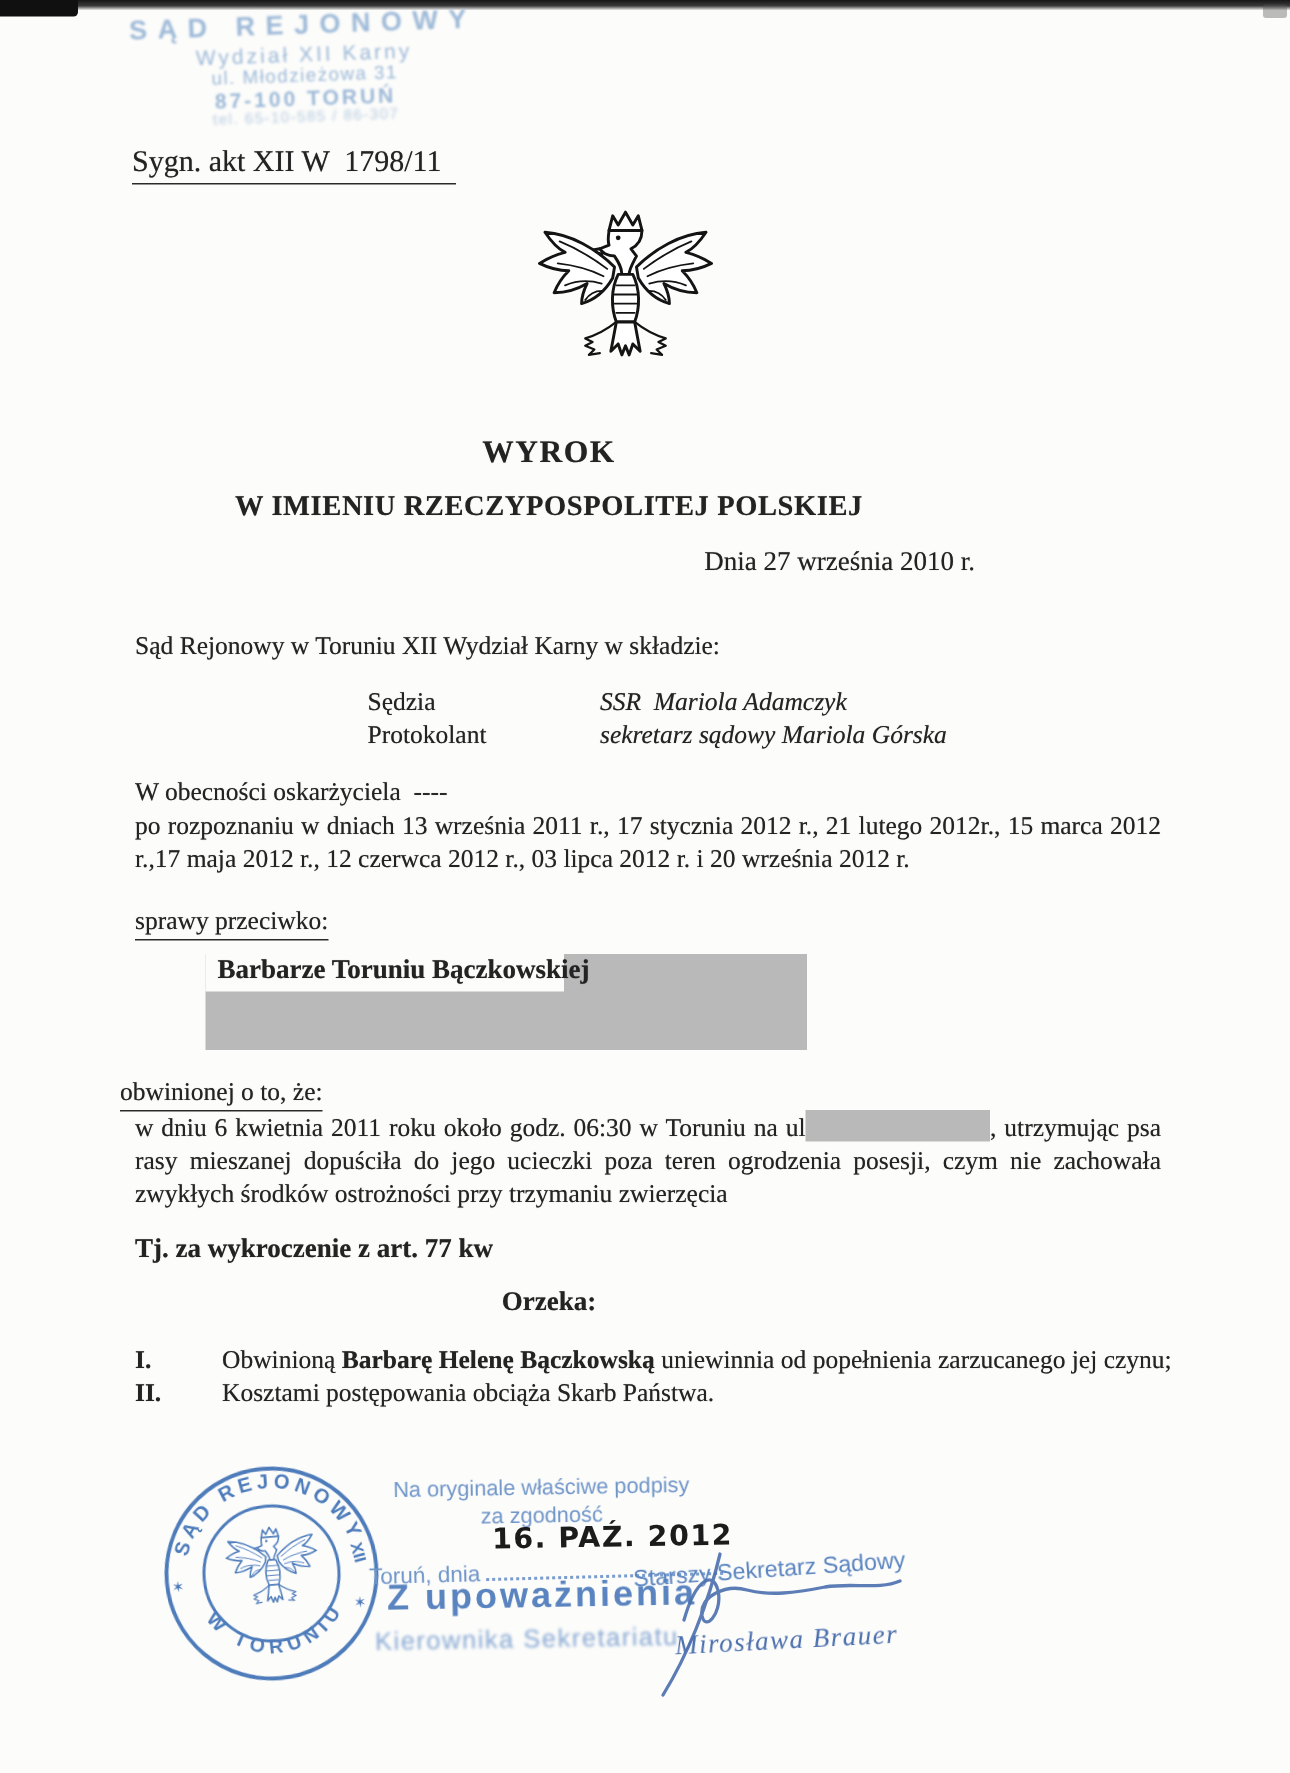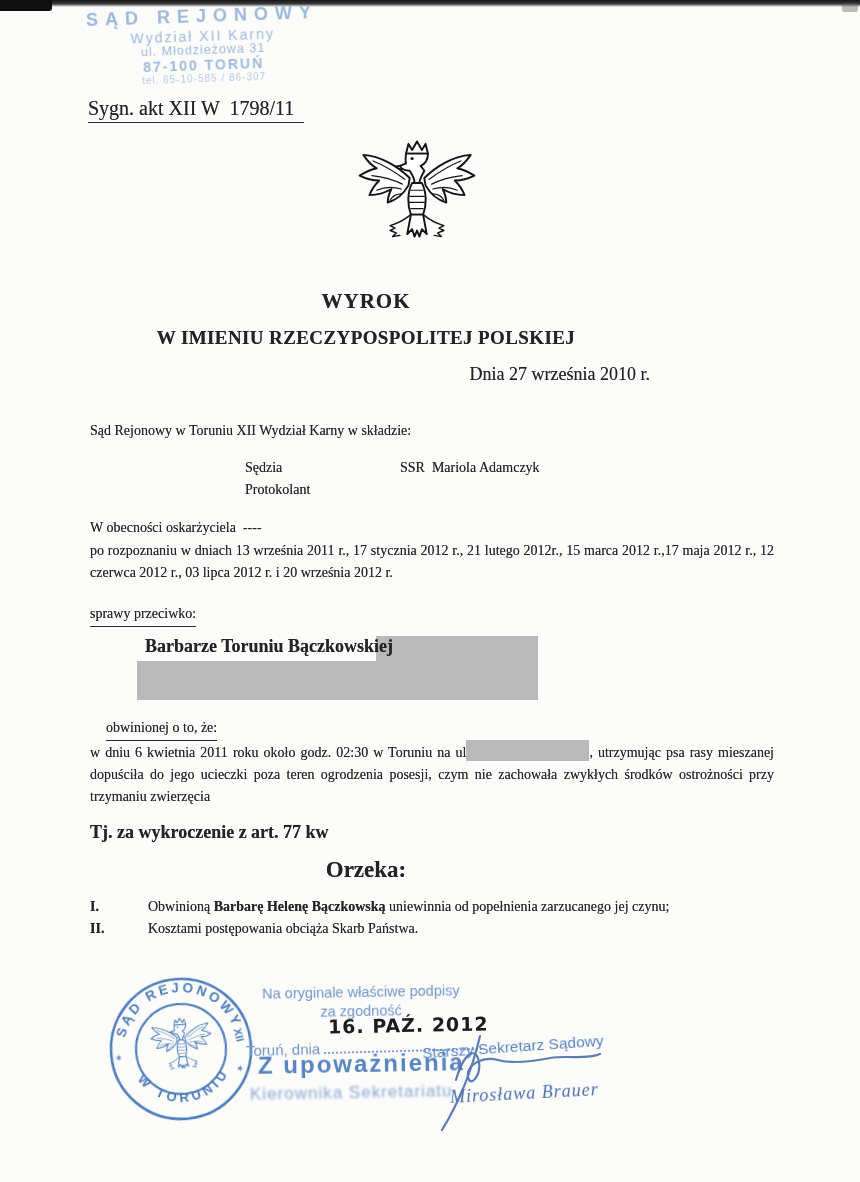--- a/index.html
+++ b/index.html
@@ -28,42 +28,42 @@
   
   .sygn{left:88px;top:97px;font-size:20px;white-space:pre;
     border-bottom:1.6px solid #2a2a2a;padding:0 10px 2px 0;}
   
   .emblem{left:356px;top:137px;}
   
   .center-line{left:0;top:0;width:732px;text-align:center;}
   .t-wyrok{top:289px;font-size:21px;font-weight:bold;letter-spacing:1px;}
   .t-imieniu{top:327px;font-size:19px;font-weight:bold;letter-spacing:.4px;}
   .t-date{left:90px;top:364px;width:560px;text-align:right;font-size:18px;}
-  .body-line{font-size:14px;line-height:22px;}
+  .body-line{font-size:17px;line-height:22px;}
   .t-court{left:90px;top:420px;}
   .panel{left:245px;top:457px;width:500px;}
   .panel .row{display:flex;}
   .panel .role{width:155px;}
-  .panel .person{white-space:pre;}
+  .panel .person{white-space:pre;font-style:italic;}
   .t-presence{left:90px;top:517px;white-space:pre;}
   .para{text-align:justify;}
   .t-hearing{left:90px;top:540px;width:684px;}
   .underlined{border-bottom:1.3px solid #2a2a2a;padding-bottom:1px;display:inline-block;}
   .t-sprawy{left:90px;top:603px;}
   
   .defblock{left:137px;top:636px;width:401px;height:64px;}
   .defblock .gray{position:absolute;inset:0;background:#b9b9b9;}
   .defblock .patch{position:absolute;left:0;top:0;width:239px;height:25px;background:#fcfcfa;}
   .defblock .name{position:relative;padding:0 0 0 8px;font-weight:bold;font-size:18px;}
-  .t-obwin{left:106px;top:717px;text-align:right;}
+  .t-obwin{left:80px;top:717px;text-align:right;}
   .t-charge{left:90px;top:740px;width:684px;}
   .redact-inline{display:inline-block;width:123px;height:21px;background:#b9b9b9;
     vertical-align:-4px;}
   .t-offense{left:90px;top:822px;font-weight:bold;font-size:18px;}
-  .t-orzeka{top:857px;font-size:23px;font-weight:bold;}
+  .t-orzeka{top:857px;font-size:18px;font-weight:bold;}
   .rulings{left:90px;top:896px;width:692px;}
   .ruling{display:flex;}
   .ruling .rnum{width:58px;font-weight:bold;flex:none;}
   .ruling .rtext{text-align:justify;}
   
   .round-stamp{left:106px;top:974px;transform:rotate(-5deg);opacity:.95;filter:blur(.3px);}
   .certify{left:238px;top:983px;width:246px;text-align:center;
     font-family:"Liberation Sans","DejaVu Sans",sans-serif;font-size:14.5px;
     color:#6f95c9;filter:blur(.5px);transform:rotate(-1deg);line-height:1.3;}
   .datestamp{left:328px;top:1014px;font-family:"DejaVu Sans",sans-serif;
@@ -131,20 +131,21 @@
   <div class="abs t-date txt">Dnia 27 września 2010 r.</div>
 
   <div class="abs t-court body-line txt">Sąd Rejonowy w Toruniu XII Wydział Karny w składzie:</div>
   <div class="abs panel body-line">
     <div class="row">
       <span class="role txt">Sędzia</span>
       <span class="person txt">SSR  Mariola Adamczyk</span>
     </div>
     <div class="row">
       <span class="role txt">Protokolant</span>
+      <span class="person txt">sekretarz sądowy Mariola Górska</span>
     </div>
   </div>
 
   <div class="abs t-presence body-line txt">W obecności oskarżyciela  ----</div>
   <div class="abs t-hearing body-line para txt">po rozpoznaniu w dniach 13 września 2011 r., 17 stycznia 2012 r., 21 lutego 2012r., 15 marca 2012 r.,17 maja 2012 r., 12 czerwca 2012 r., 03 lipca 2012 r. i 20 września 2012 r.</div>
 
   <div class="abs t-sprawy body-line">
     <span class="underlined txt">sprawy przeciwko:</span>
   </div>
 
@@ -152,21 +153,21 @@
     <div class="gray"></div>
     <div class="patch"></div>
     <div class="name txt">Barbarze Toruniu Bączkowskiej</div>
   </div>
 
   <div class="abs t-obwin body-line">
     <span class="underlined txt">obwinionej o to, że:</span>
   </div>
 
   <div class="abs t-charge body-line para txt">
-    <span>w dniu 6 kwietnia 2011 roku około godz. 02:30 w Toruniu na ul</span><span class="redact-inline"></span><span>, utrzymując psa rasy mieszanej dopuściła do jego ucieczki poza teren ogrodzenia posesji, czym nie zachowała zwykłych środków ostrożności przy trzymaniu zwierzęcia</span>
+    <span>w dniu 6 kwietnia 2011 roku około godz. 06:30 w Toruniu na ul</span><span class="redact-inline"></span><span>, utrzymując psa rasy mieszanej dopuściła do jego ucieczki poza teren ogrodzenia posesji, czym nie zachowała zwykłych środków ostrożności przy trzymaniu zwierzęcia</span>
   </div>
 
   <div class="abs t-offense txt">Tj. za wykroczenie z art. 77 kw</div>
   <div class="abs center-line t-orzeka txt">Orzeka:</div>
 
   <div class="abs rulings body-line">
     <div class="ruling">
       <span class="rnum txt">I.</span>
       <span class="rtext txt"><span>Obwinioną </span><b>Barbarę Helenę Bączkowską</b><span> uniewinnia od popełnienia zarzucanego jej czynu;</span></span>
     </div>

